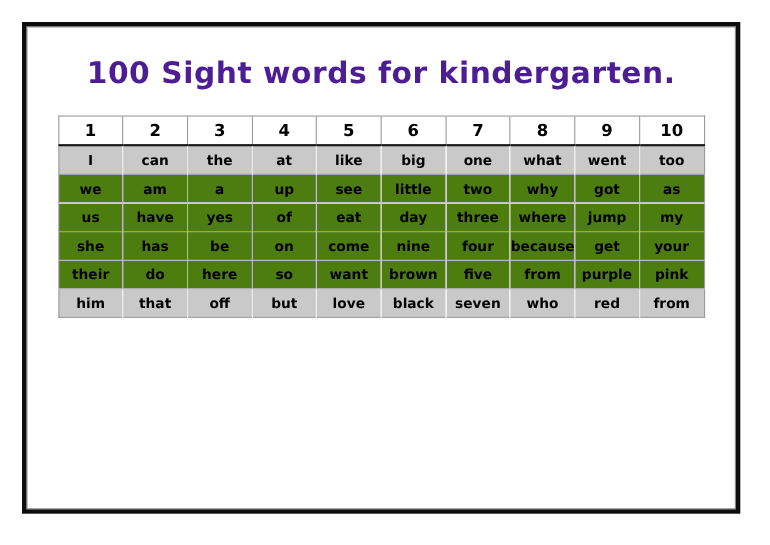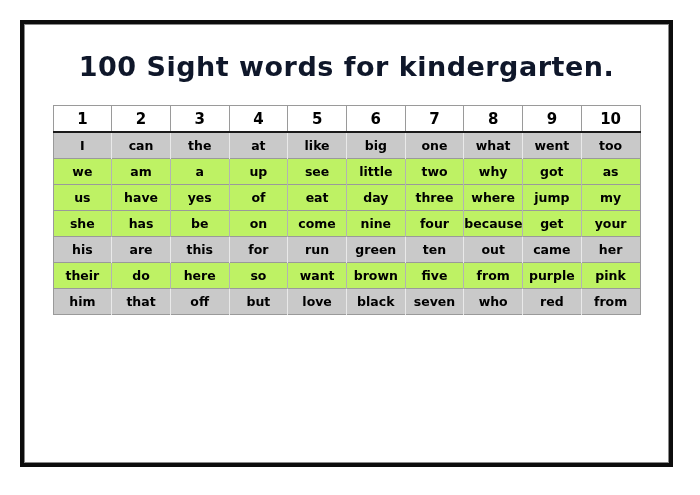--- a/index.html
+++ b/index.html
@@ -22,21 +22,21 @@
     border: 4px solid var(--frame-border, #0d0d0d);
     box-shadow: inset 0 0 0 1px #8a8a8a;
     box-sizing: border-box;
   }
   h1.title {
     margin: 26px 0 0 0;
     text-align: center;
     font-size: 27px;
     line-height: 34px;
     font-weight: bold;
-    color: #0f172a;
+    color: #4c1d95;
     letter-spacing: 0.5px;
     font-family: "DejaVu Sans", "Liberation Sans", sans-serif;
   }
   table.sight-words {
     margin: 21px auto 0 auto;
     width: 588px;
     border-collapse: collapse;
     table-layout: fixed;
     border: 1px solid var(--grid-border, #9a9a9a);
   }
@@ -59,21 +59,21 @@
     font-weight: bold;
     color: #000000;
     text-align: center;
     vertical-align: middle;
     border-top: 1px solid var(--grid-border, #9a9a9a);
     padding: 0;
     overflow: hidden;
     white-space: nowrap;
   }
   tr.row-gray td { background: var(--row-gray, #c9c9c9); border-left: 1px solid #e9e9e9; }
-  tr.row-white td { background: #bef264; border-left: 1px solid #b3b3b3; }
+  tr.row-white td { background: #4d7c0f; border-left: 1px solid #b3b3b3; }
   tr.row-gray td:first-child, tr.row-white td:first-child { border-left: none; }
   tbody tr:first-child td { border-top: none; }
 </style>
 </head>
 <body>
 
 <div class="frame">
   <h1 class="title">100 Sight words for kindergarten.</h1>
 
   <table class="sight-words">
@@ -133,32 +133,20 @@
           <td>has</td>
           <td>be</td>
           <td>on</td>
           <td>come</td>
           <td>nine</td>
           <td>four</td>
           <td>because</td>
           <td>get</td>
           <td>your</td>
         </tr>
-        <tr class="row-gray">
-          <td>his</td>
-          <td>are</td>
-          <td>this</td>
-          <td>for</td>
-          <td>run</td>
-          <td>green</td>
-          <td>ten</td>
-          <td>out</td>
-          <td>came</td>
-          <td>her</td>
-        </tr>
         <tr class="row-white">
           <td>their</td>
           <td>do</td>
           <td>here</td>
           <td>so</td>
           <td>want</td>
           <td>brown</td>
           <td>five</td>
           <td>from</td>
           <td>purple</td>

